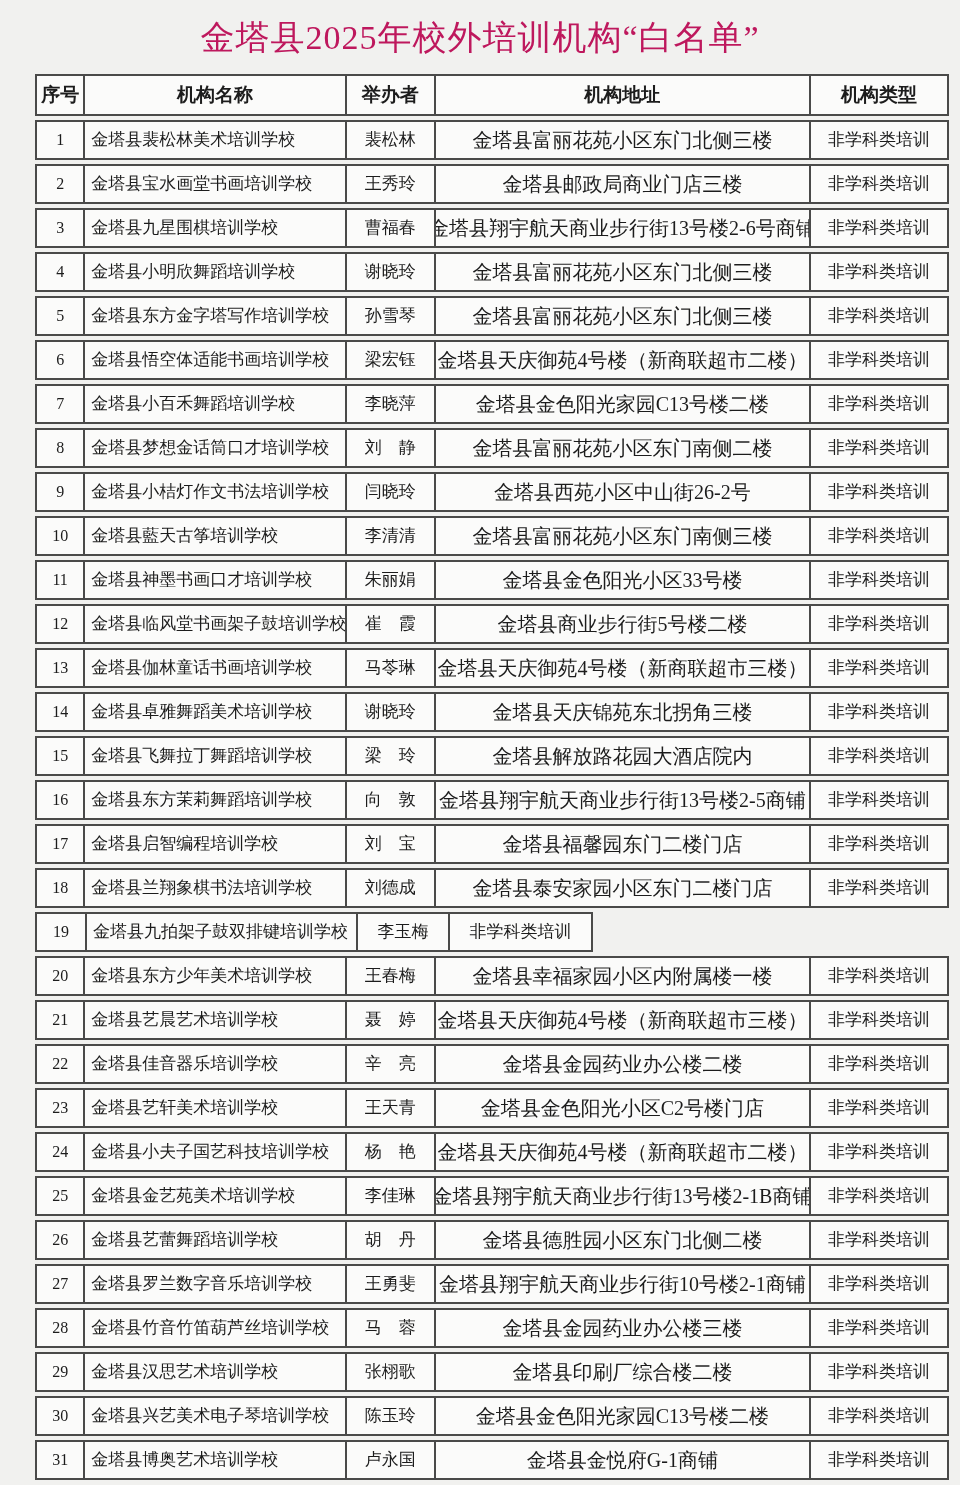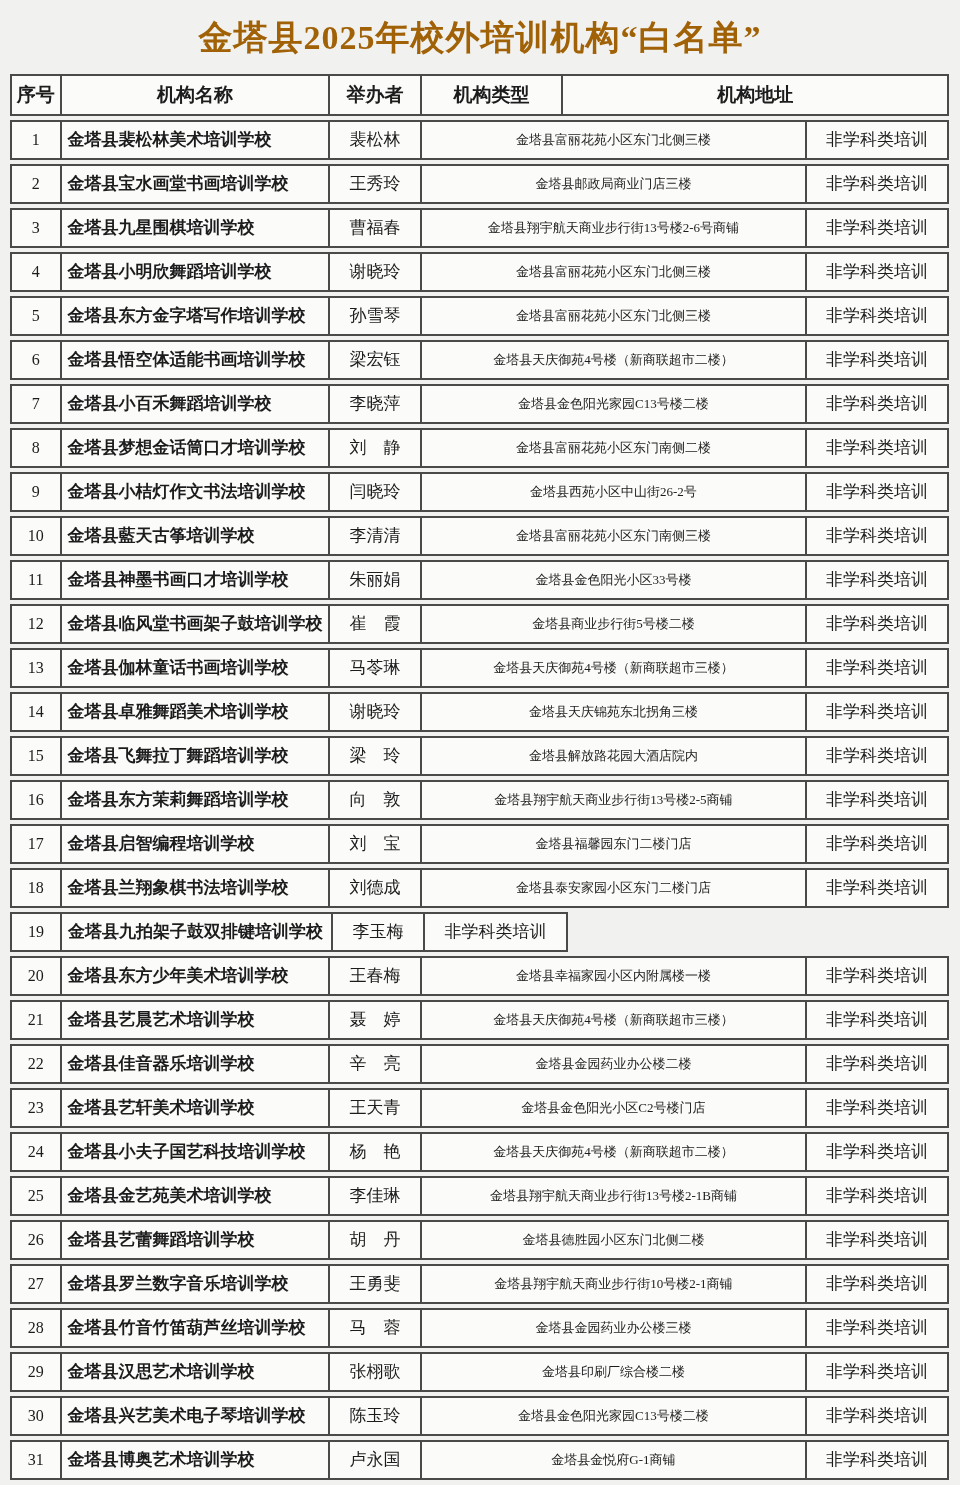--- a/index.html
+++ b/index.html
@@ -16,32 +16,33 @@
     width: 960px;
     height: 1485px;
     box-sizing: border-box;
     padding-top: 14px;
   }
   .doc-title {
     width: 940px;
     margin: 0 auto 12px auto;
     text-align: center;
     font-size: 34px;
-    font-weight: bold;
+    font-weight: normal;
     letter-spacing: 1px;
-    color: #a16207;
+    color: #be185d;
     line-height: 48px;
   }
   .table {
     width: 939px;
     margin-left: 10px;
   }
   .row {
     display: flex;
     margin-bottom: 4px;
+    margin-left: 25px;
   }
   .cell {
     box-sizing: border-box;
     border: 2px solid #4a4a49;
     background: #fbfbfa;
     margin-left: -2px;
     display: flex;
     align-items: center;
     justify-content: center;
     height: 40px;
@@ -50,23 +51,23 @@
     white-space: nowrap;
     overflow: hidden;
   }
   .row .cell:first-child { margin-left: 0; }
   .header-row .cell {
     height: 42px;
     font-weight: bold;
     font-size: 19px;
   }
   .c1 { width: 52px; }
-  .c2 { width: 273px; font-weight: bold; }
+  .c2 { width: 273px; }
   .c3 { width: 94px; }
-  .c4 { width: 391px; font-size: 13px; }
+  .c4 { width: 391px; font-size: 20px; }
   .c5 { width: 145px; font-size: 17px; }
   .row .c2.left {
     justify-content: flex-start;
     padding-left: 6px;
   }
   .c1.num { font-size: 16px; }
   .header-row .c4, .header-row .c5 { font-size: 19px; }
 </style>
 </head>
 <body>
@@ -74,22 +75,22 @@
 <div class="page">
 
   <div class="doc-title">金塔县2025年校外培训机构“白名单”</div>
 
   <div class="table">
 
     <div class="row header-row">
       <div class="cell c1">序号</div>
       <div class="cell c2">机构名称</div>
       <div class="cell c3">举办者</div>
+      <div class="cell c4">机构地址</div>
       <div class="cell c5">机构类型</div>
-      <div class="cell c4">机构地址</div>
     </div>
 
     <div id="table-body">
   <div class="row">
     <div class="cell c1 num">1</div>
     <div class="cell c2 left">金塔县裴松林美术培训学校</div>
     <div class="cell c3">裴松林</div>
     <div class="cell c4">金塔县富丽花苑小区东门北侧三楼</div>
     <div class="cell c5">非学科类培训</div>
   </div>

